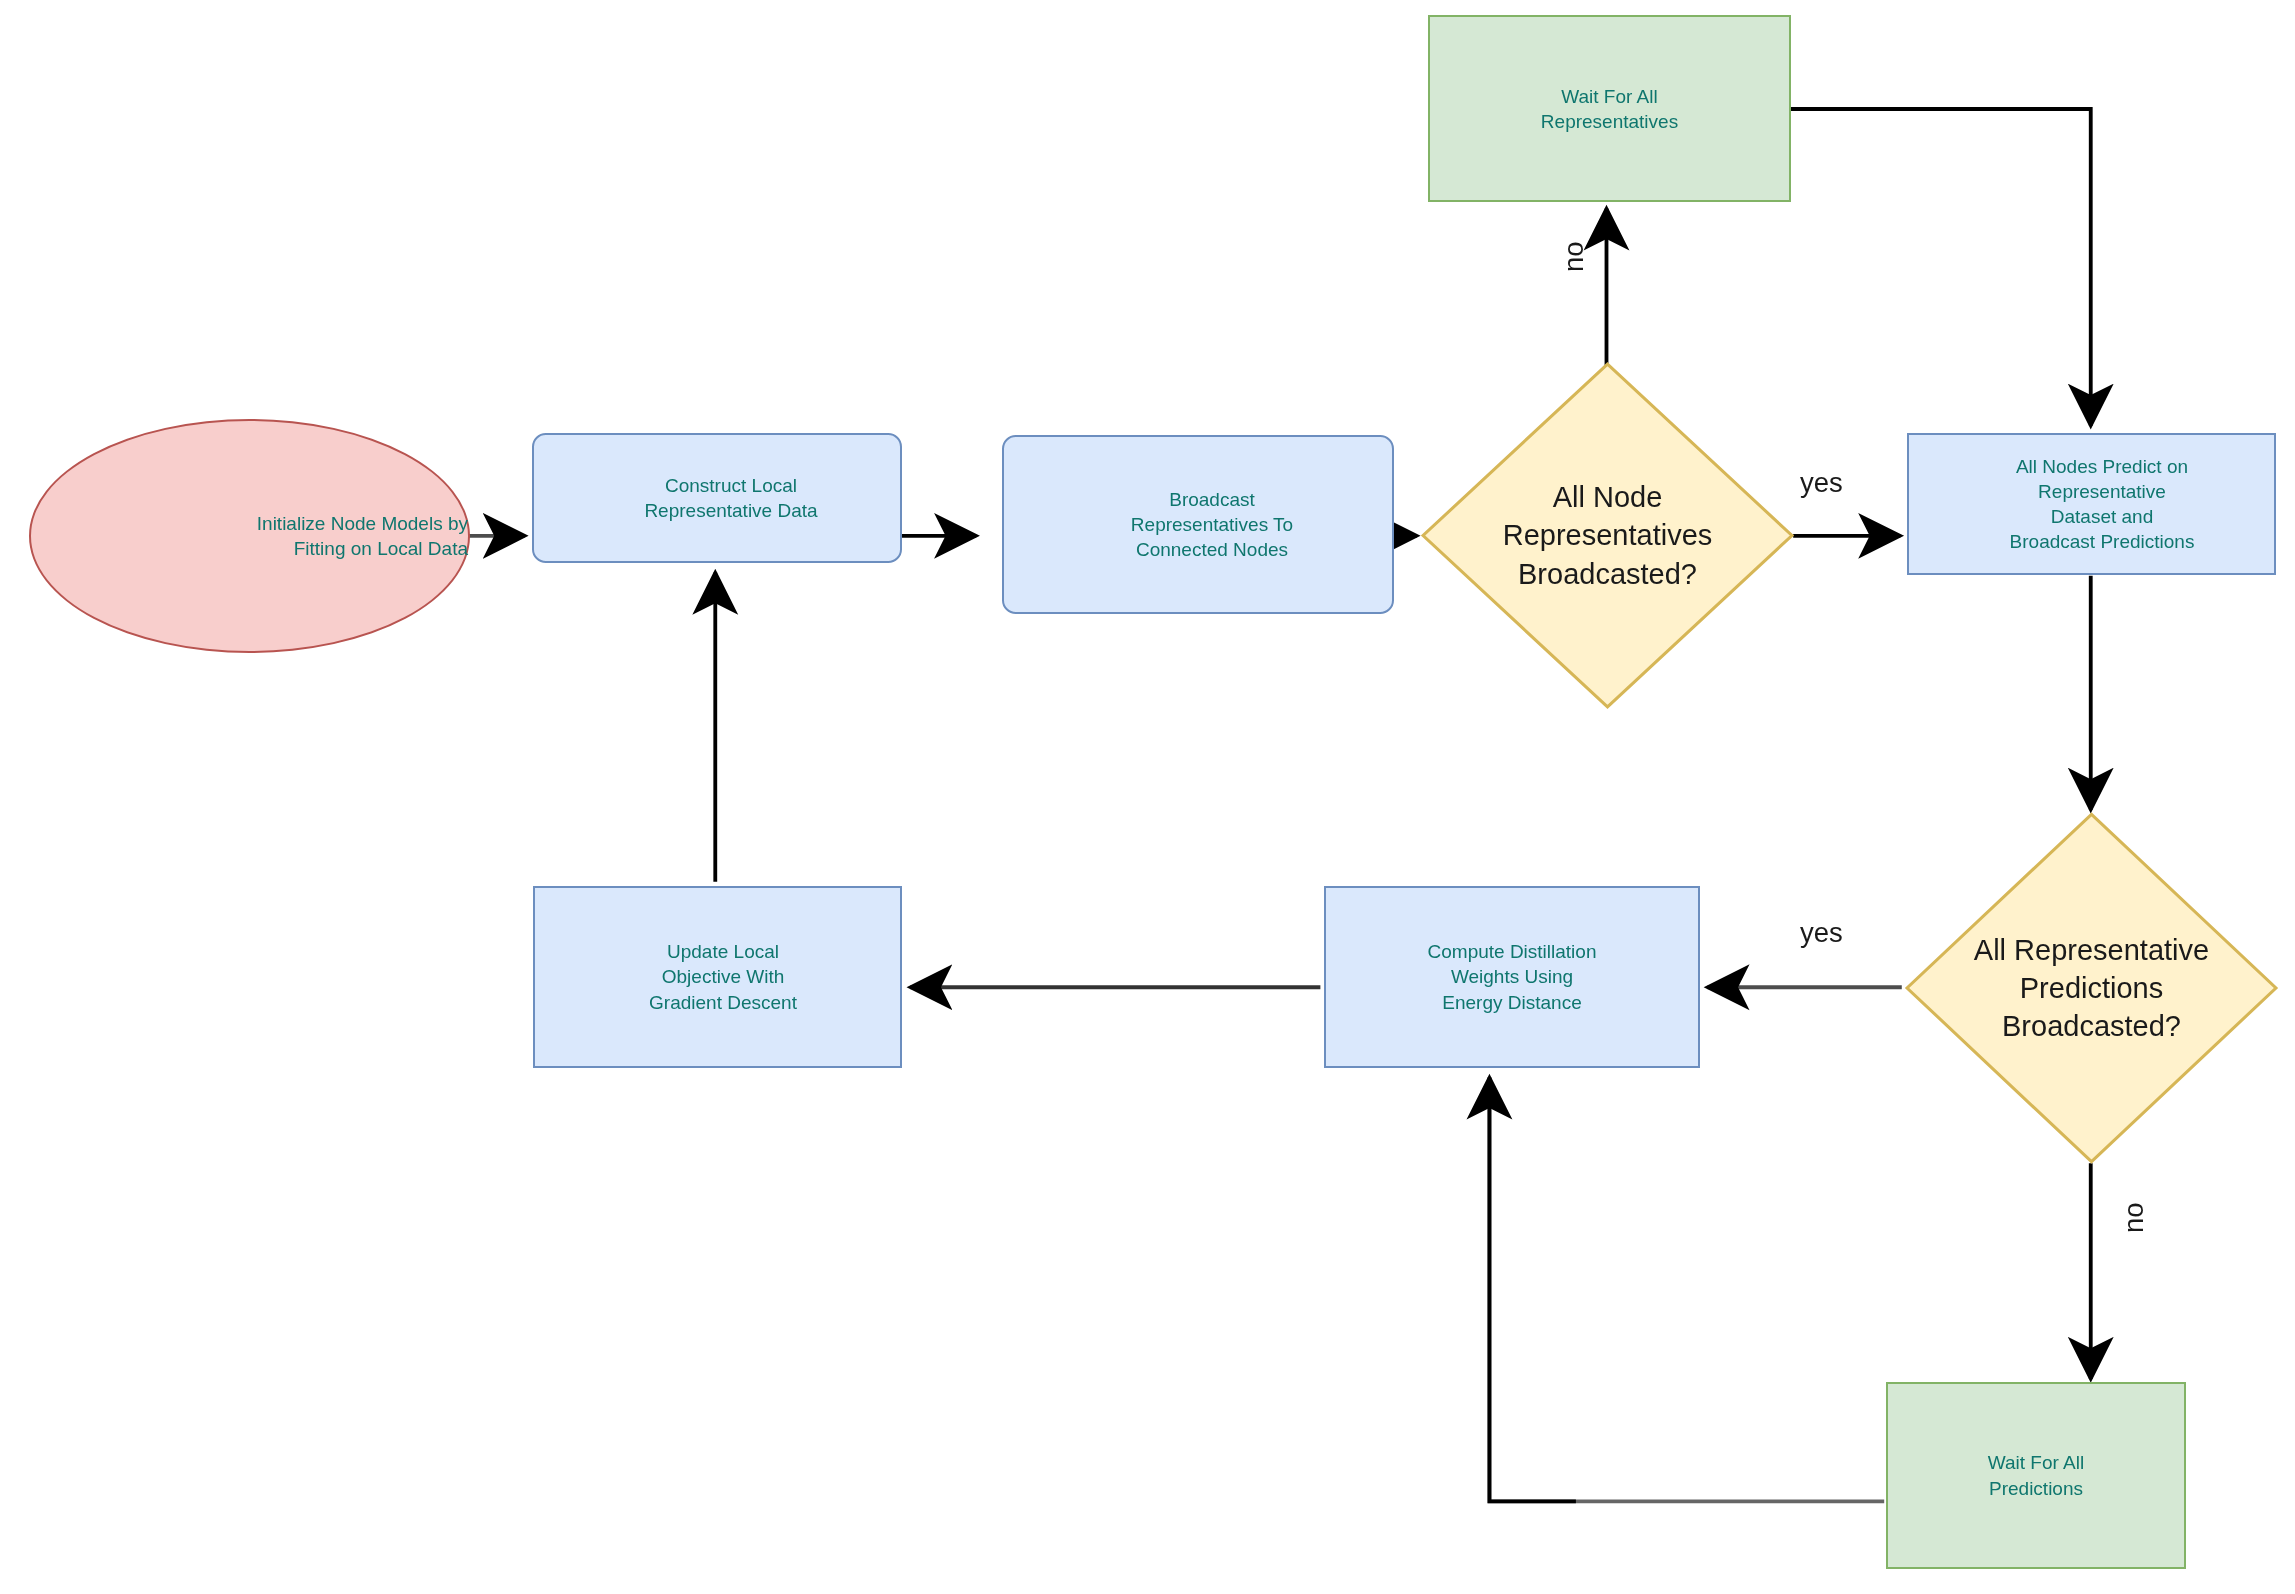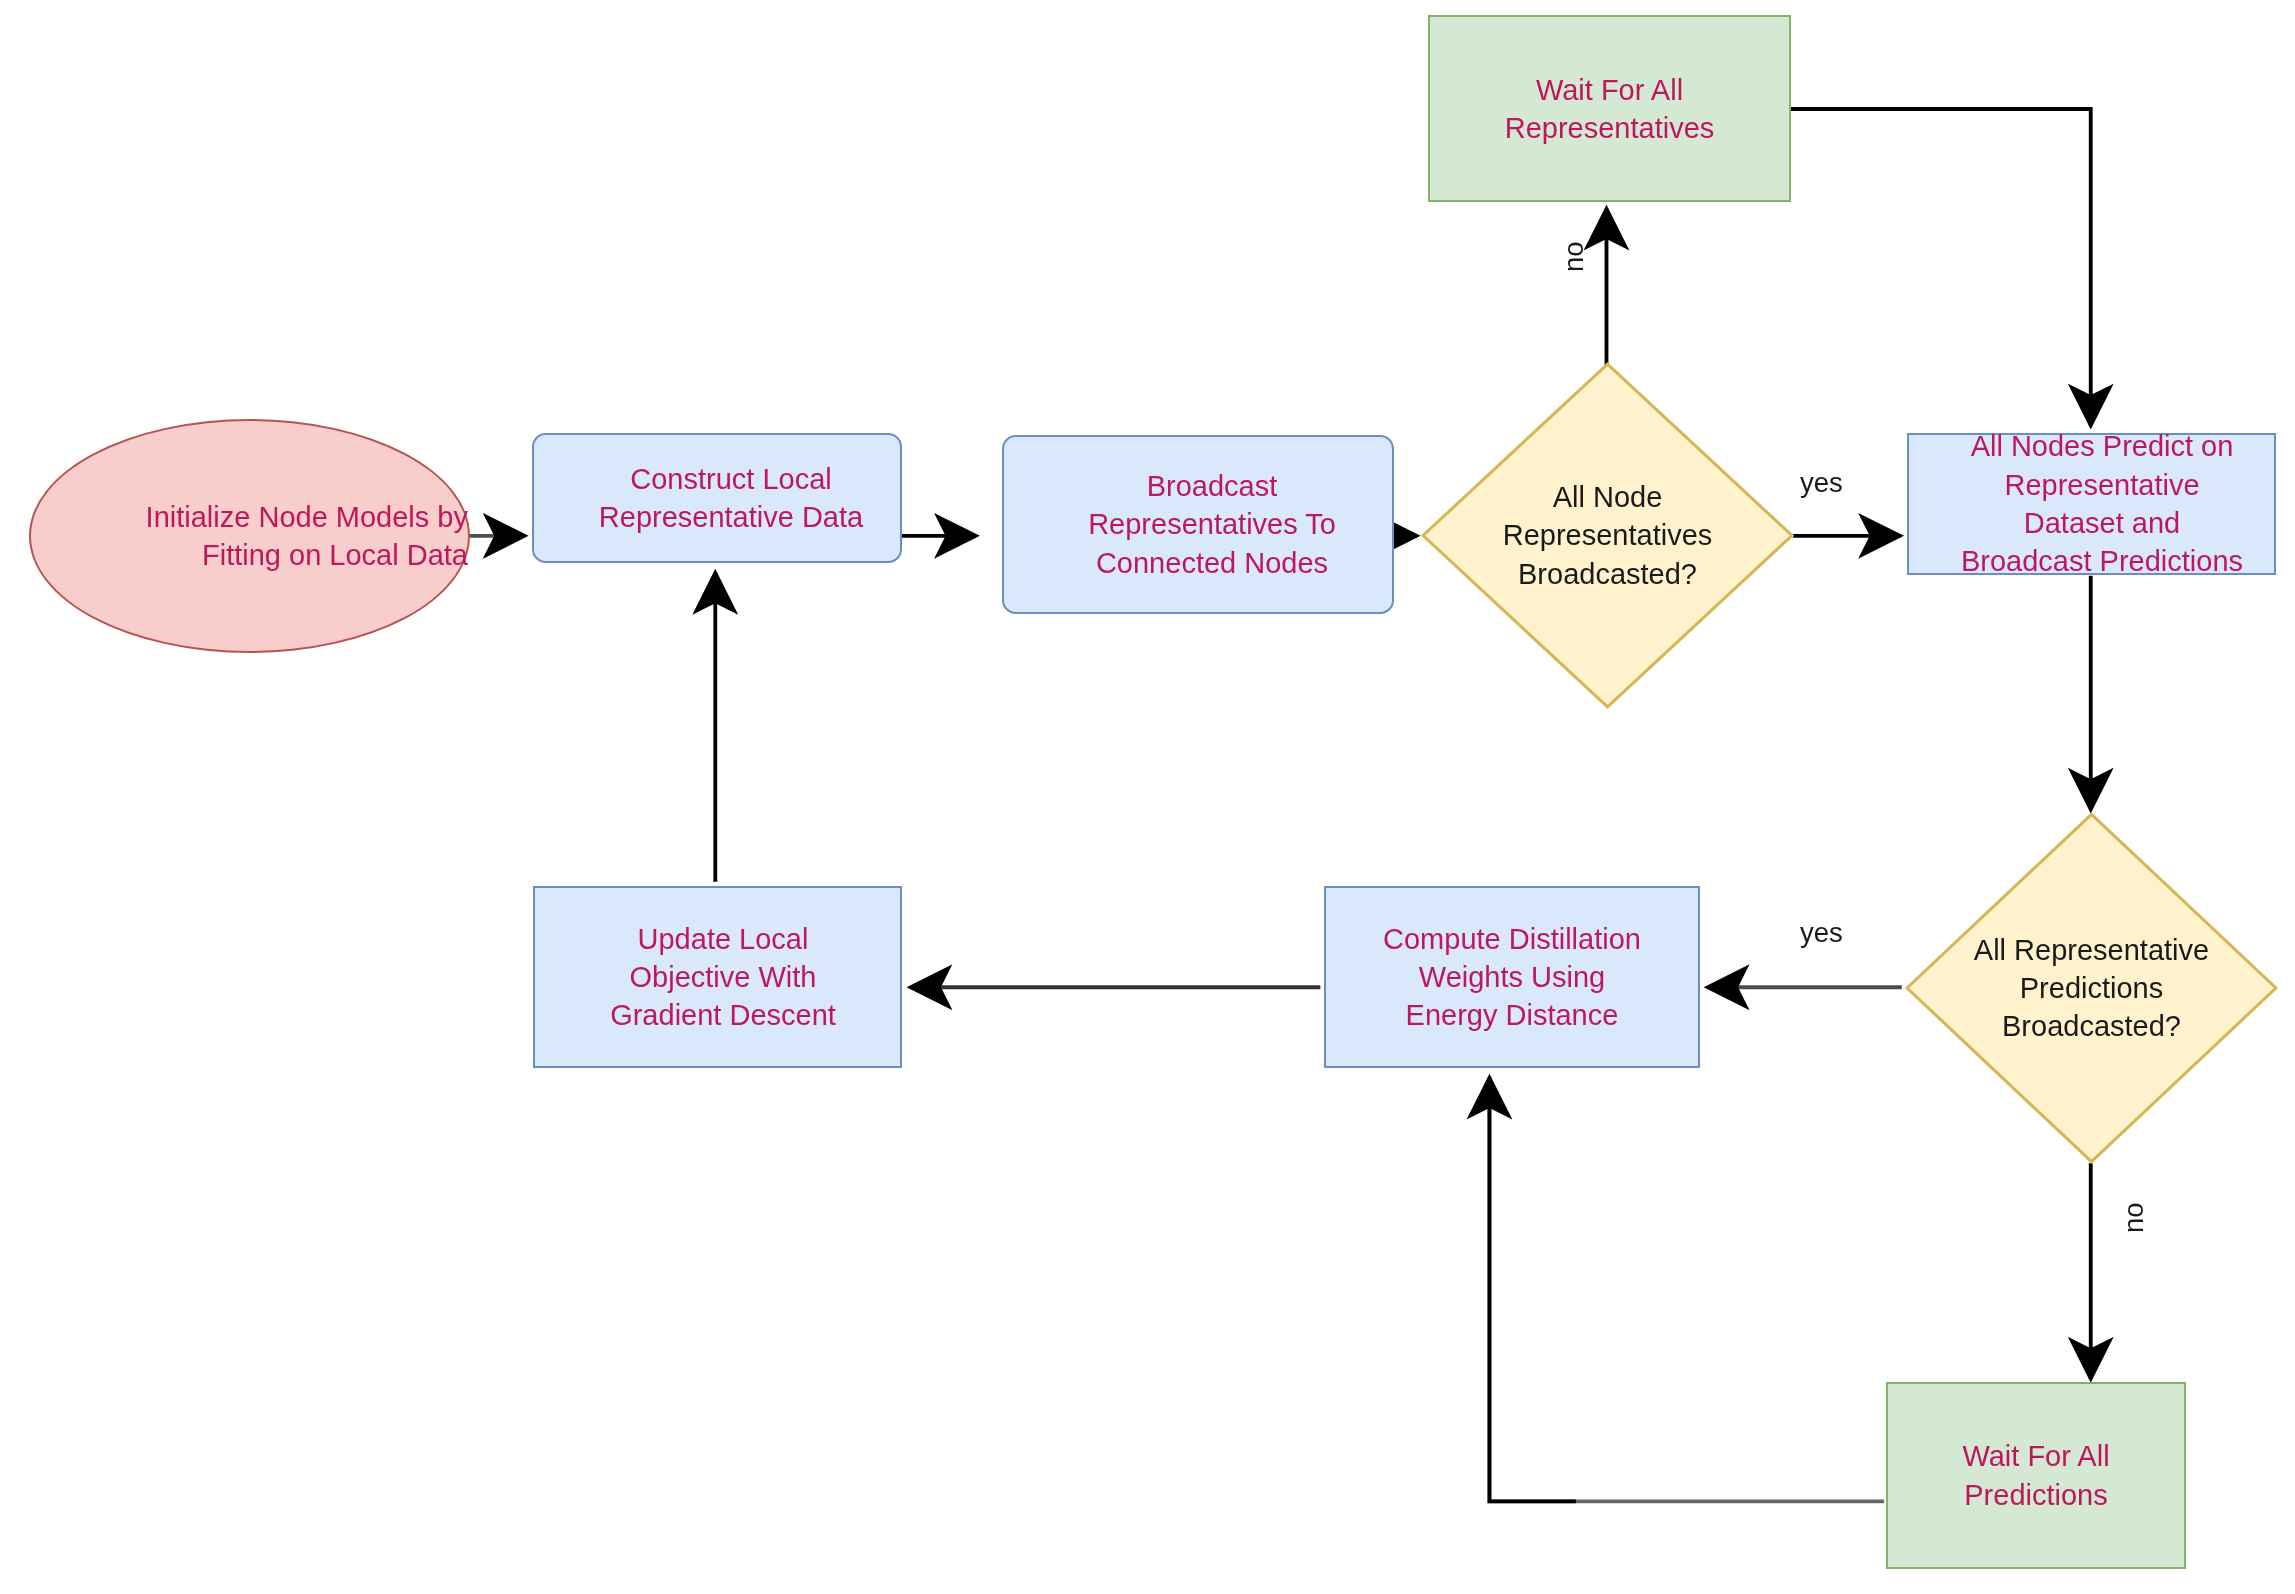--- a/index.html
+++ b/index.html
@@ -10,22 +10,22 @@
     font-family:"Liberation Sans", sans-serif;
     overflow:hidden;
   }
   .node{
     position:absolute;
     box-sizing:border-box;
     display:flex;
     align-items:center;
     justify-content:center;
     text-align:center;
-    color:#be185d;
-    font-size:29px;
+    color:#0f766e;
+    font-size:19px;
     line-height:1.32;
     white-space:pre-line;
   }
   .proc{
     background:#dae8fc;
     border:2.3px solid #6c8ebf;
   }
   .proc-round{ border-radius:13.8px;padding-left:28px; }
   .wait{
     background:#d5e8d4;

